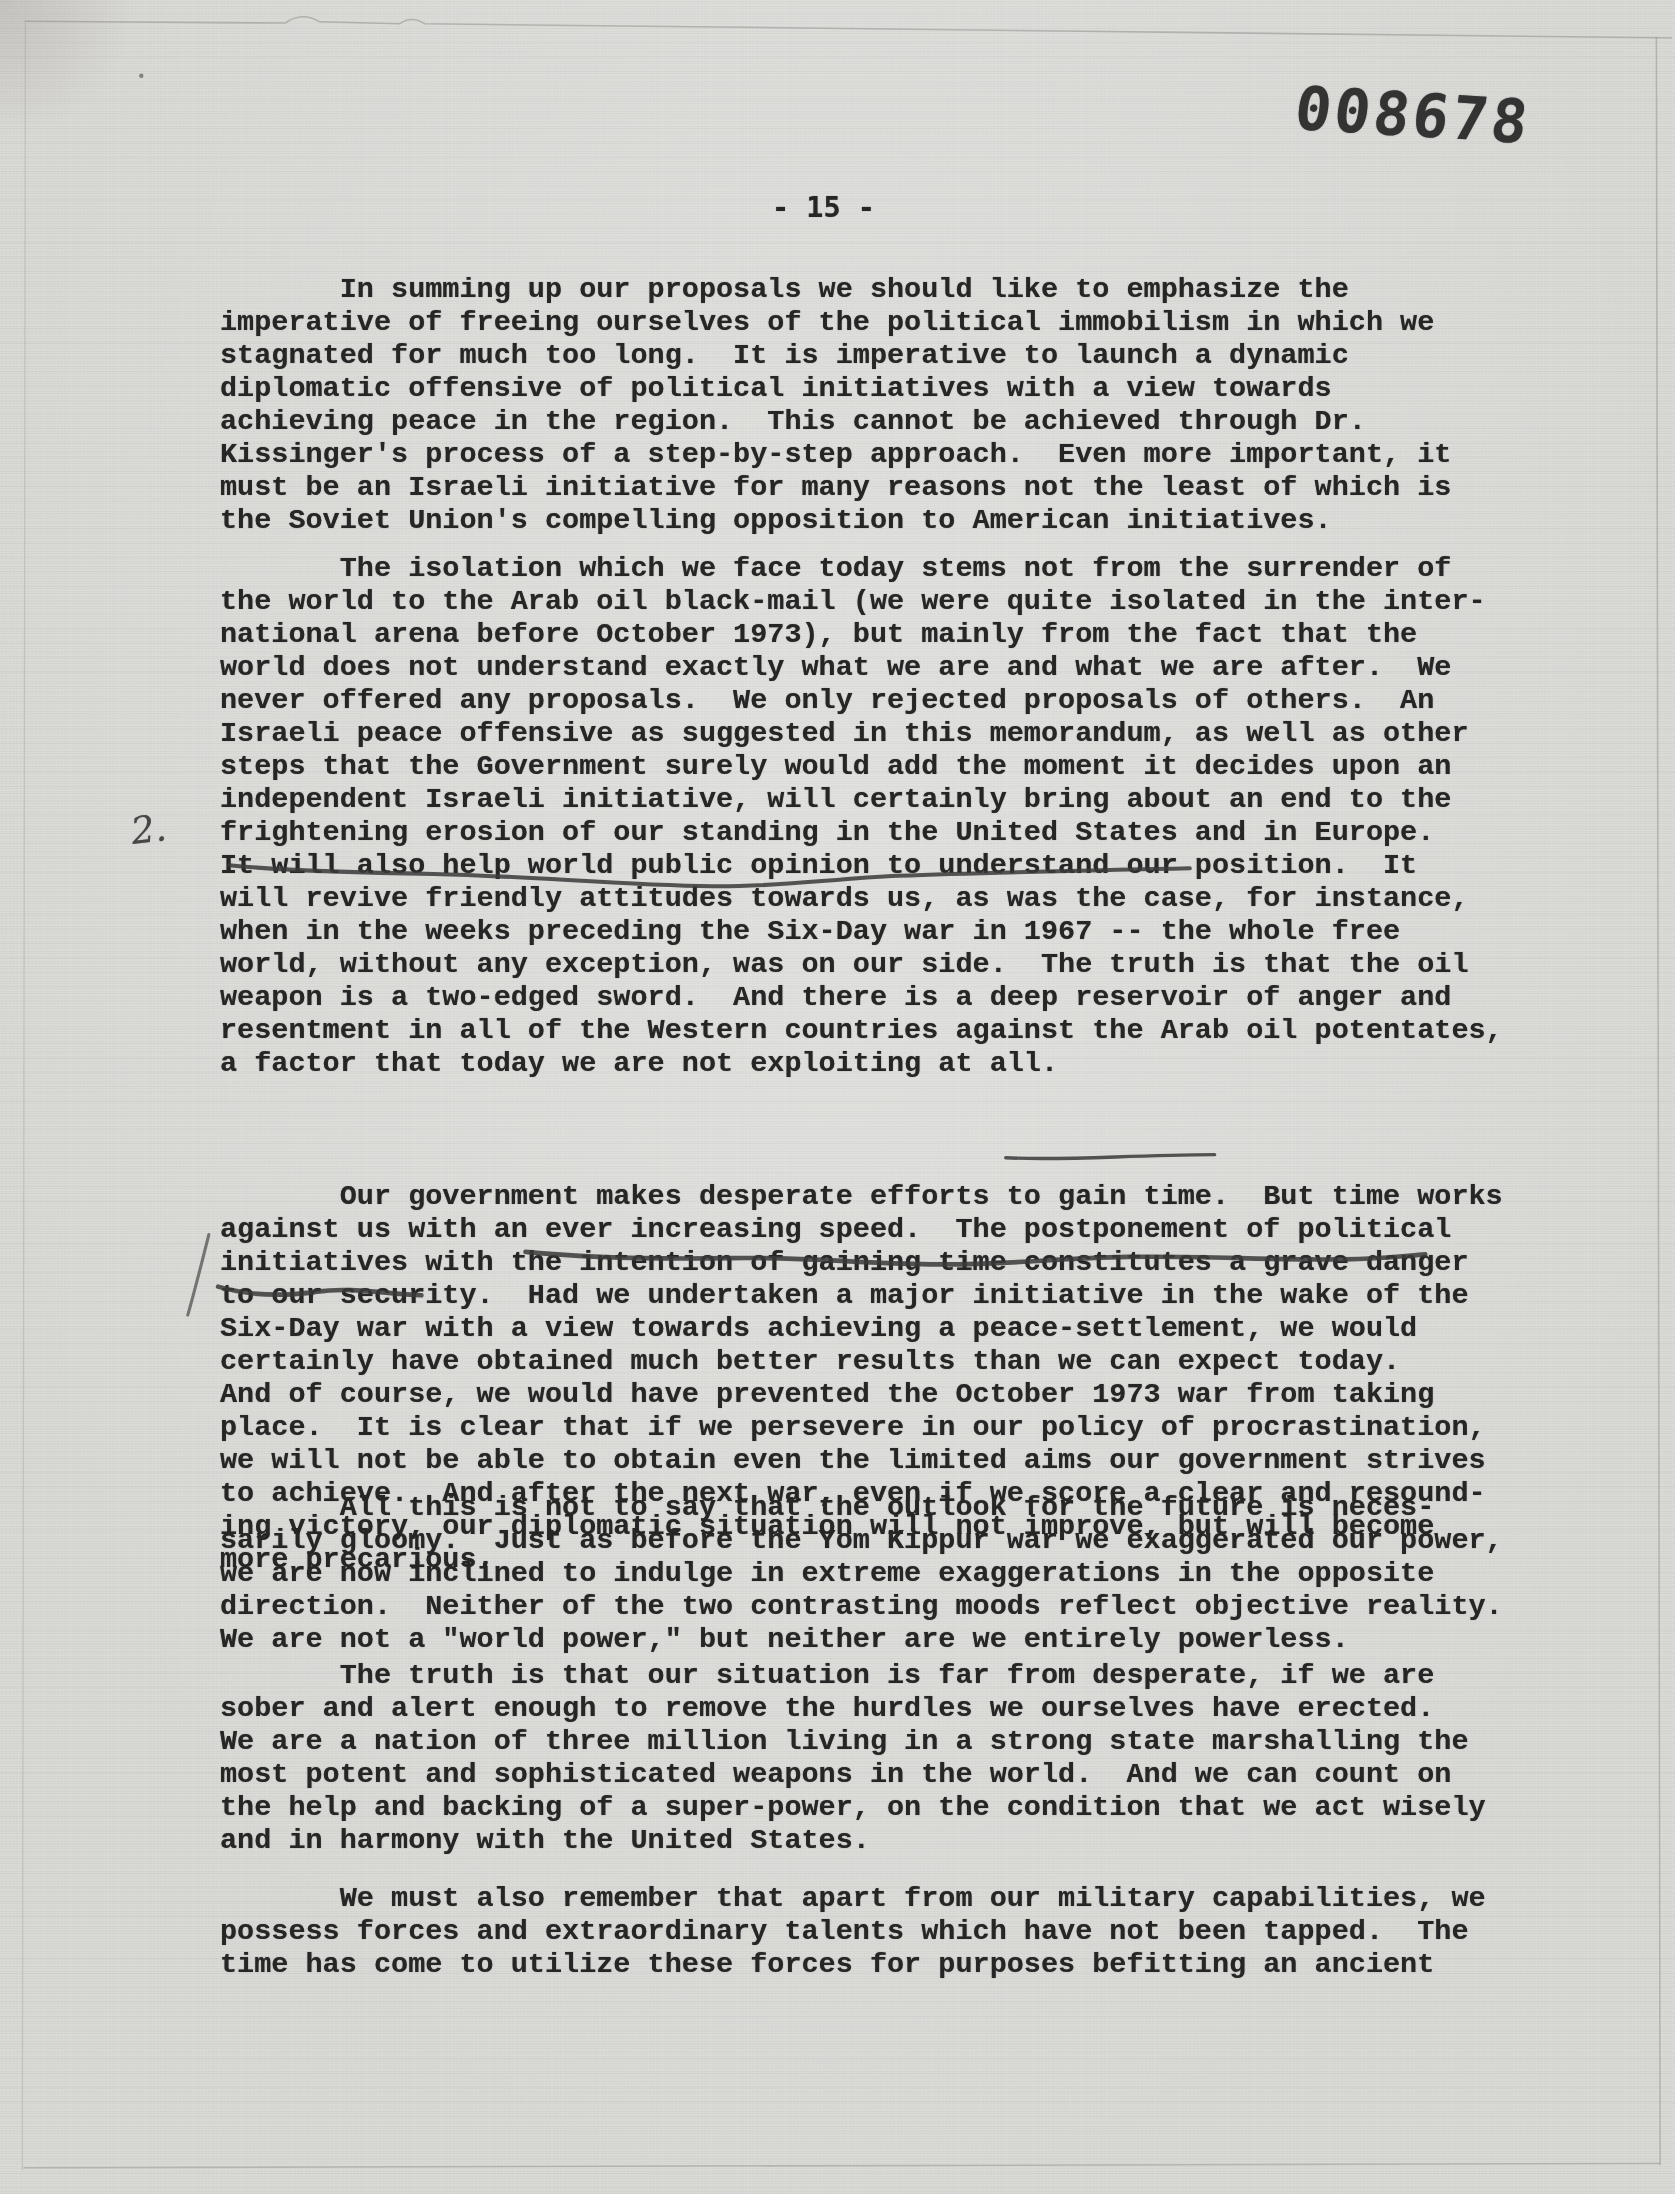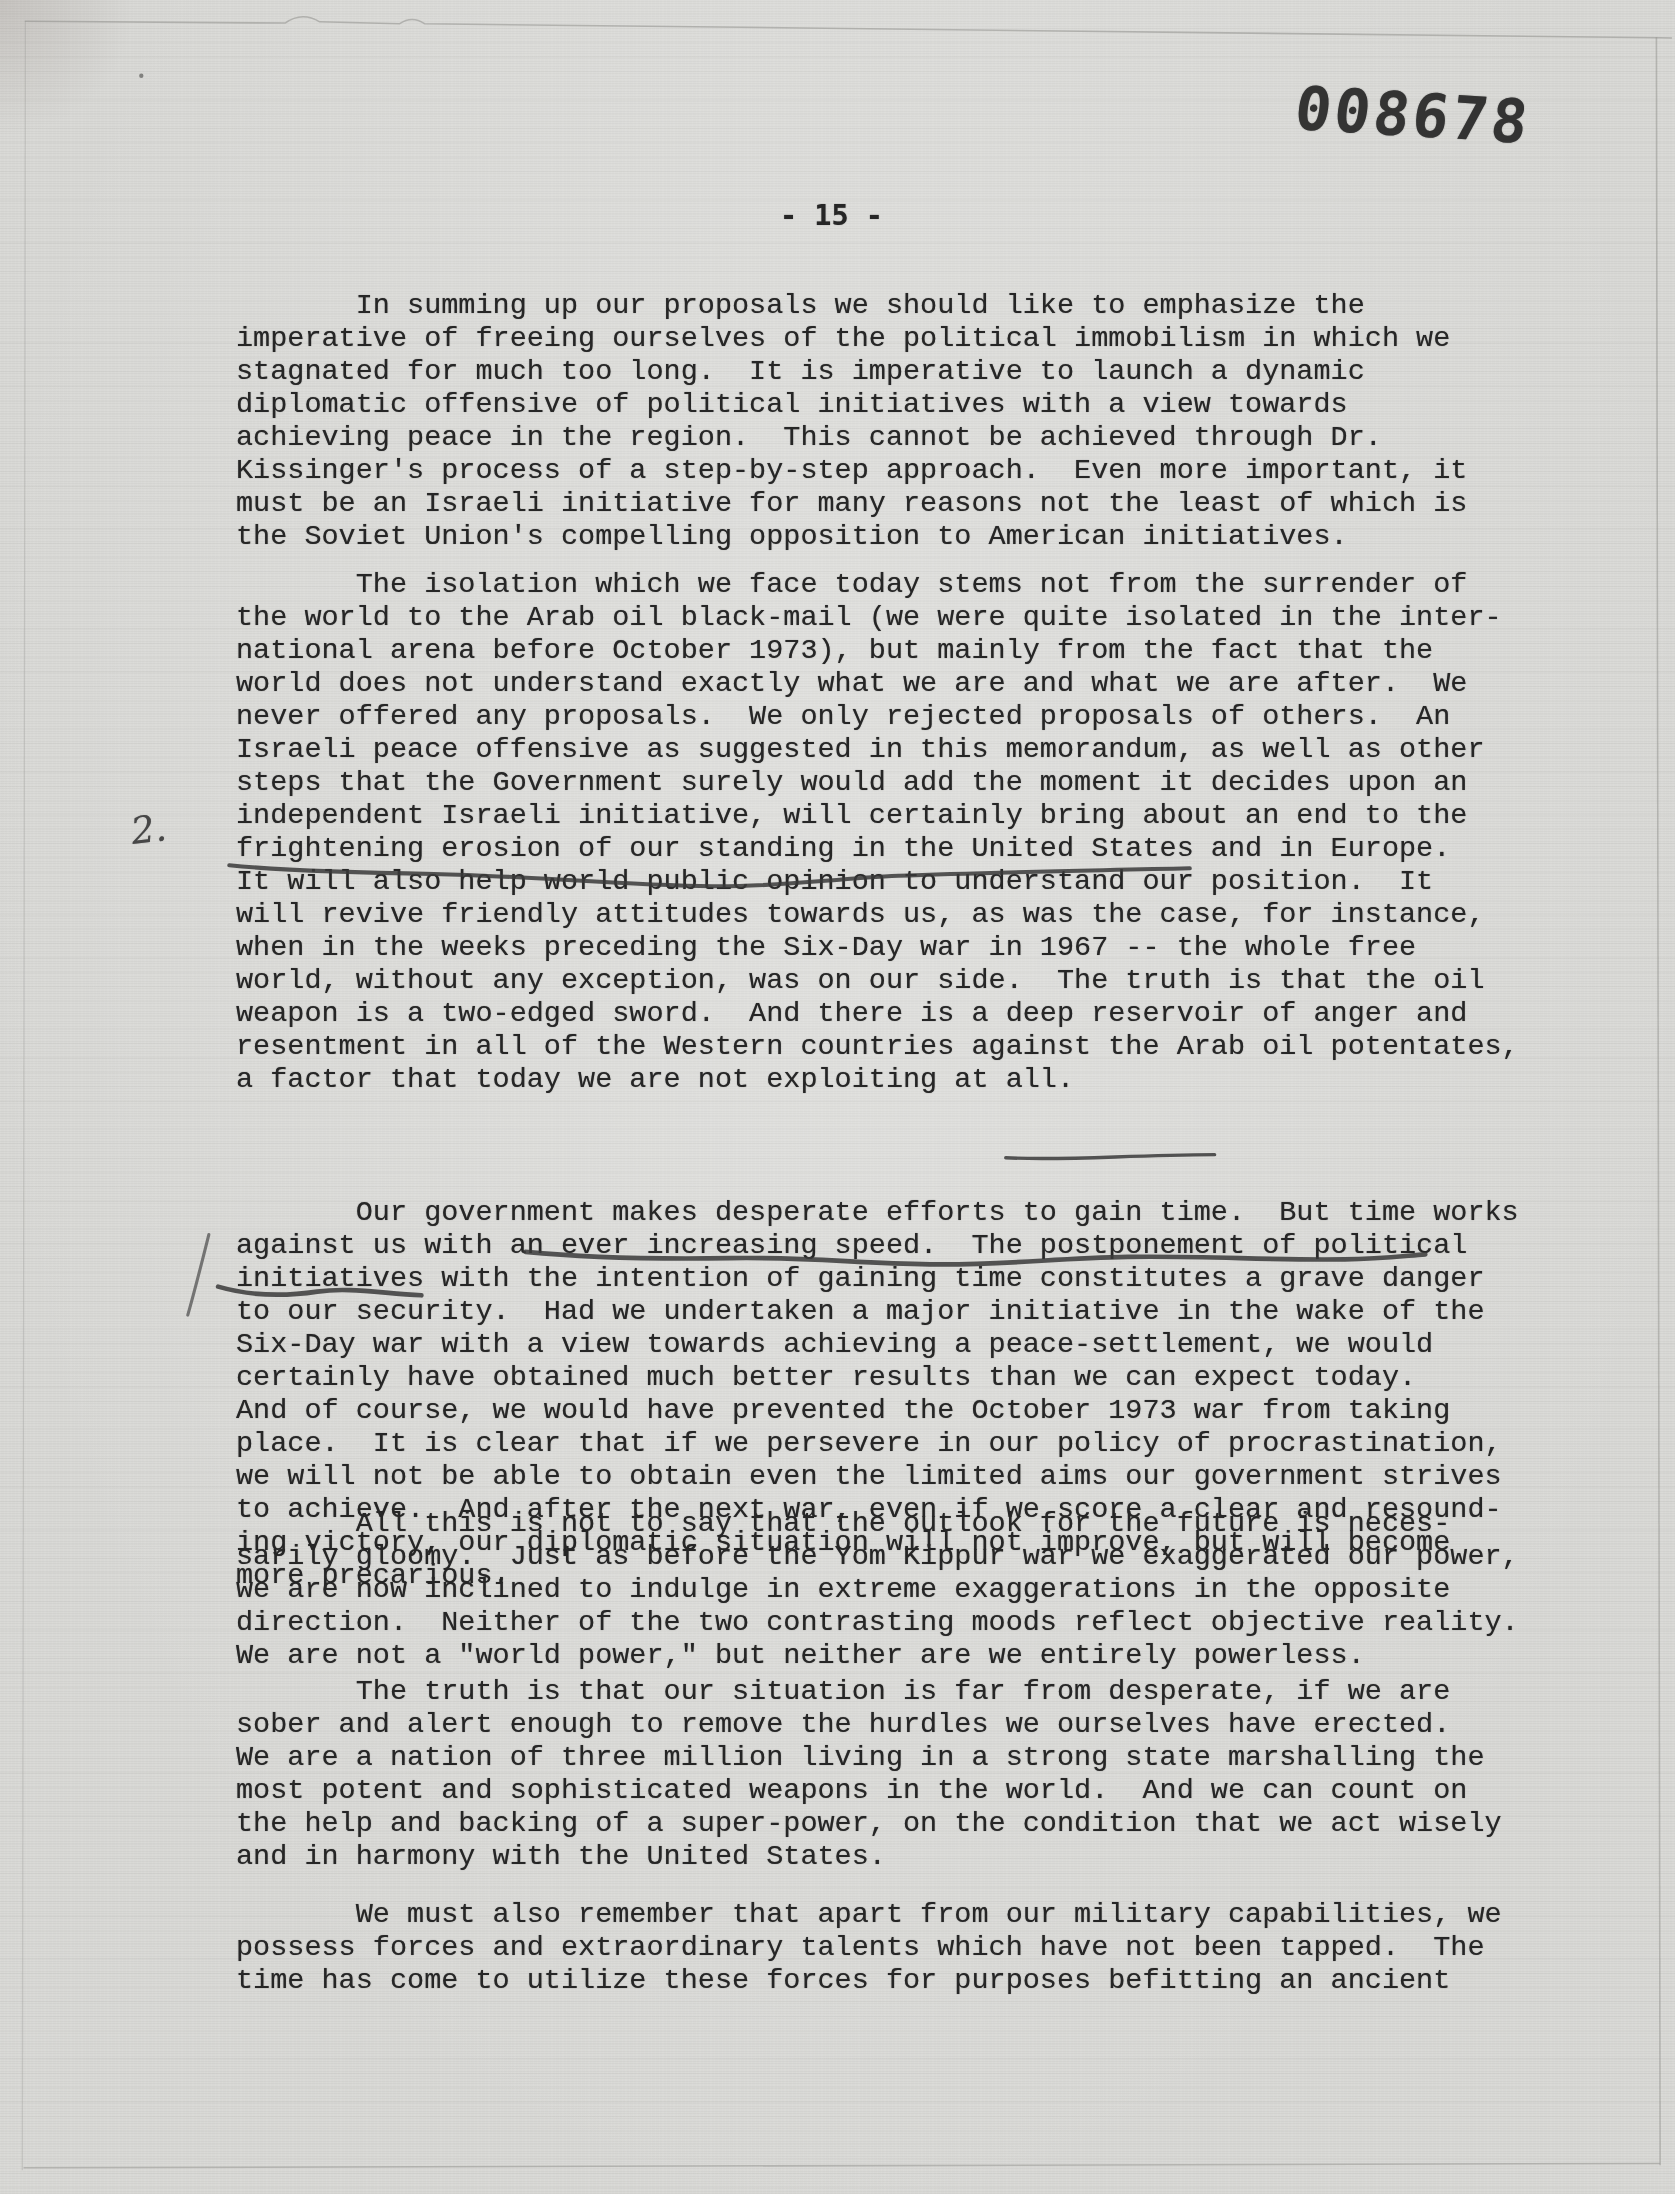--- a/index.html
+++ b/index.html
@@ -10,30 +10,30 @@
     background:
       radial-gradient(circle at 0px 0px, rgba(110,95,88,0.18), transparent 136px),
       radial-gradient(ellipse at 50% 38%, rgba(255,255,255,0.22), transparent 75%),
       repeating-linear-gradient(0deg, rgba(110,110,106,0.055) 0 0.6px, transparent 0.6px 2.5px),
       repeating-linear-gradient(0deg, transparent 0 5.6px, rgba(125,125,120,0.045) 5.6px 6.8px, transparent 6.8px 14.3px),
       repeating-linear-gradient(90deg, rgba(255,255,255,0.05) 0 1.2px, transparent 1.2px 3.7px),
       #d8d8d5;
     font-family:"Liberation Mono","DejaVu Sans Mono",monospace;
   }
   .para{
-    position:absolute;left:220px;margin:16px;
+    position:absolute;left:220px;margin:0;
     font-family:inherit;
-    font-size:28.5px;line-height:33px;font-weight:400;
+    font-size:28.5px;line-height:33px;font-weight:700;
     color:#262626;
     text-shadow:0 0 1px rgba(35,35,35,0.55);
     white-space:pre;
     letter-spacing:0;
   }
   .page-number{
-    position:absolute;left:772px;top:191px;margin:8px;
+    position:absolute;left:772px;top:191px;margin:0;
     font-size:28.5px;line-height:33px;font-weight:700;color:#262626;
     text-shadow:0 0 1px rgba(35,35,35,0.55);
     white-space:pre;
   }
   .stamp{
     position:absolute;left:1300px;top:73px;
     font-family:"DejaVu Sans Mono",monospace;
     font-size:60px;font-weight:700;
     letter-spacing:3.1px;
     color:#262626;

